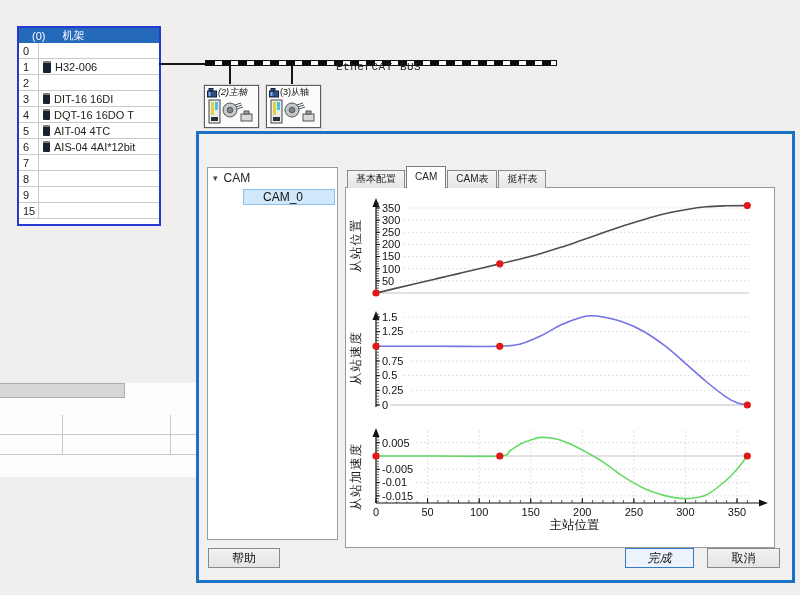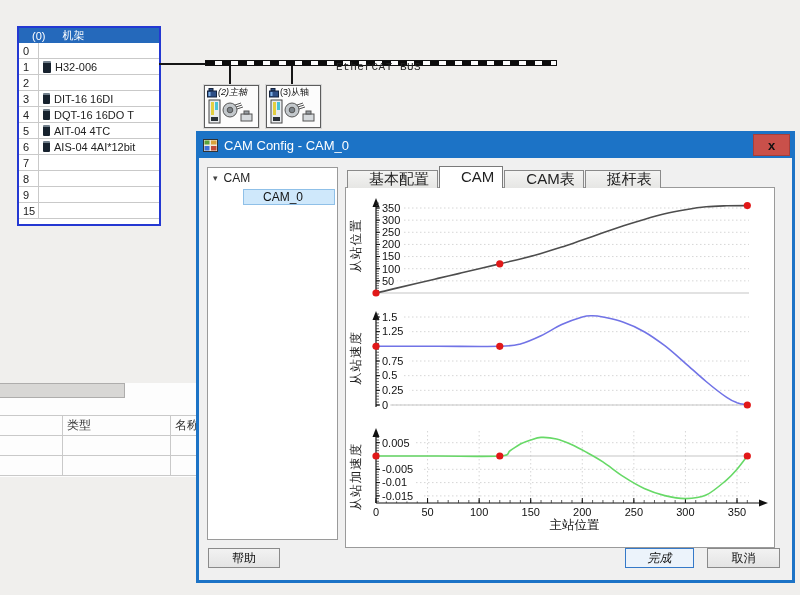--- a/index.html
+++ b/index.html
@@ -65,22 +65,22 @@
 
   #tree-panel{position:absolute;left:8px;top:33px;width:131px;height:373px;background:#fff;
         border:1px solid #9a9a9a;box-sizing:border-box;}
   .tree-root{position:absolute;left:5px;top:3px;font-size:12px;color:#222;display:flex;align-items:center;}
   .tree-root .chev{font-size:9px;margin-right:6px;color:#444;}
   .tree-child{position:absolute;left:35px;top:21px;width:92px;height:16px;background:#cfe8fb;
         border:1px solid #8fc0e8;box-sizing:border-box;font-size:12px;color:#111;
         display:flex;align-items:center;padding-left:19px;}
 
   #tab-bar{position:absolute;left:148px;top:33px;height:21px;display:flex;align-items:flex-end;z-index:3;}
-  .tab{font-size:15px;color:#222;border:1px solid #8a8a8a;border-bottom:none;
-        background:linear-gradient(#f4f4f3,#e6e6e4);padding:1px 8px 2px 21px;margin-right:1px;
+  .tab{font-size:10px;color:#222;border:1px solid #8a8a8a;border-bottom:none;
+        background:linear-gradient(#f4f4f3,#e6e6e4);padding:1px 8px 2px 8px;margin-right:1px;
         height:14px;line-height:14px;}
   .tab.active{background:#fff;height:18px;line-height:17px;border-color:#7a7a7a;}
 
   #content-panel{position:absolute;left:146px;top:53px;width:430px;height:361px;background:#fff;
         border:1px solid #9a9a9a;box-sizing:border-box;}
   #charts{position:absolute;left:0;top:0;}
 
   .dlg-btn{position:absolute;height:20px;background:linear-gradient(#f2f2f2,#e4e4e4);
         border:1px solid #8a8a8a;font-size:12px;color:#111;display:flex;
         align-items:center;justify-content:center;box-sizing:border-box;}
@@ -190,51 +190,33 @@
   <path d="M27 6 l6 -2 M28 8 l6 -2 M29 10 l6 -2" stroke="#555" stroke-width="1" fill="none"></path>
   <rect x="33" y="15" width="11" height="7" fill="#d6dadd" stroke="#555"></rect>
   <rect x="36" y="12" width="5" height="3" fill="#9aa0a5" stroke="#555"></rect>
 </svg></div>
     </div>
   </div>
 
 <div class="abs" id="bg-white"></div>
 <div class="abs" id="bg-graybar"></div>
 <div class="abs" id="bg-table">
-  <div class="trow header">
-    <div class="tcell c0"></div>
-    <div class="tcell c1">类型</div>
-    <div class="tcell c2">名称</div>
-  </div>
   <div class="trow body">
     <div class="tcell c0"></div>
       <div class="tcell c1"></div>
       <div class="tcell c2"></div>
   </div>
   <div class="trow body">
     <div class="tcell c0"></div>
       <div class="tcell c1"></div>
       <div class="tcell c2"></div>
   </div>
 </div>
 
 <div class="abs" id="dialog">
-  <div id="titlebar">
-    <span class="ticon">
-      <svg width="15" height="13" viewBox="0 0 15 13">
-        <rect x="0.5" y="0.5" width="14" height="12" fill="#efeadb" stroke="#333"></rect>
-        <rect x="1.5" y="1.5" width="5" height="4" fill="#58a23c"></rect>
-        <rect x="8" y="1.5" width="5.5" height="4" fill="#d9a23c"></rect>
-        <rect x="1.5" y="7" width="5" height="4.5" fill="#3c6fd9"></rect>
-        <rect x="8" y="7" width="5.5" height="4.5" fill="#c04a3a"></rect>
-      </svg>
-    </span>
-    <span id="title-text">CAM Config - CAM_0</span>
-    <div id="close-btn">x</div>
-  </div>
 
   <div id="tree-panel">
     <div class="tree-root">
       <span class="chev">▾</span>
       <span>CAM</span>
     </div>
     <div class="tree-child">CAM_0</div>
   </div>
 
   <div id="tab-bar">

